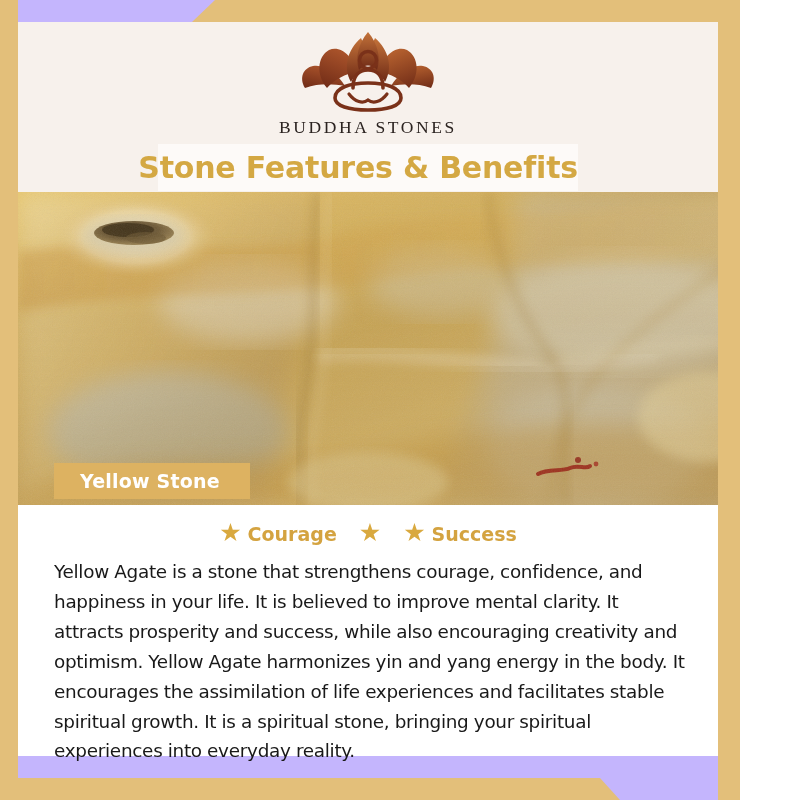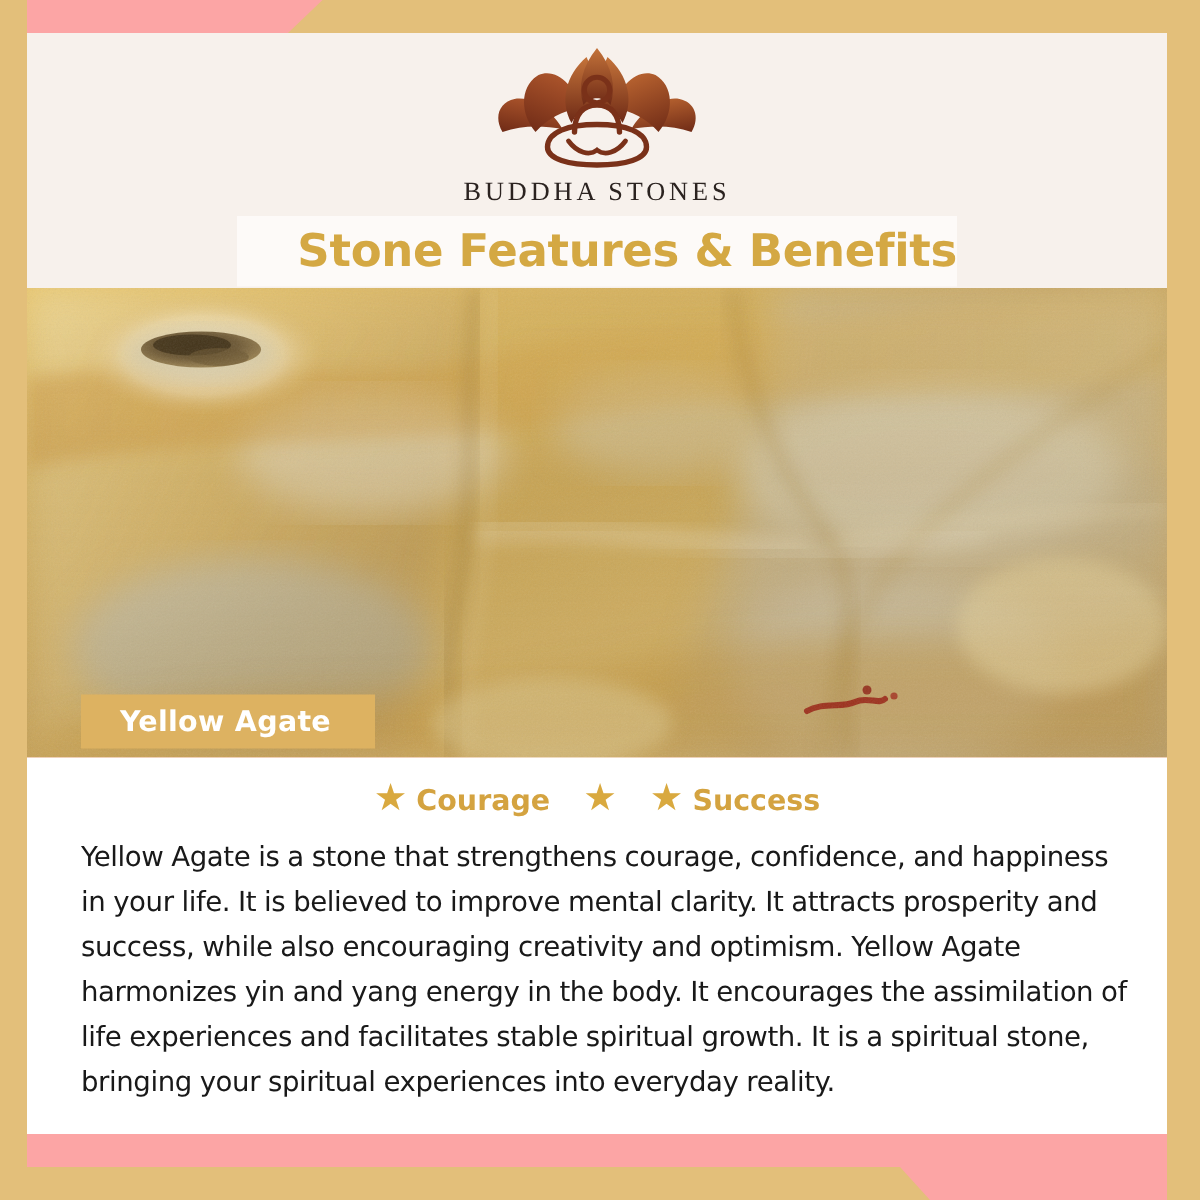--- a/index.html
+++ b/index.html
@@ -7,23 +7,23 @@
     margin: 0;
     padding: 0;
     background: #ffffff;
   }
   body {
     font-family: "Liberation Sans", sans-serif;
   }
 
   .page {
     position: relative;
-    width: 800px;
+    width: 740px;
     height: 800px;
-    background: #fca5a5;
+    background: #c4b5fd;
     overflow: hidden;
   }
 
   
   .frame-top {
     position: absolute;
     top: 0;
     left: 0;
     width: 800px;
     height: 22px;
@@ -353,21 +353,21 @@
         <ellipse cx="690" cy="225" rx="70" ry="45" fill="#E9D8A4" filter="url(#soft)"></ellipse>
         <ellipse cx="350" cy="290" rx="80" ry="30" fill="#E0CD96" filter="url(#soft)"></ellipse>
       </g>
 
       <rect width="760" height="313" fill="url(#vein)" opacity="0.25"></rect>
 
       <rect width="760" height="313" filter="url(#grain)" opacity="0.5"></rect>
     </svg>
 
     <div class="stone-label">
-      <span>Yellow Agate</span>
+      <span>Yellow Stone</span>
     </div>
   </div>
 
   <div class="content">
 
     <div class="benefits">
       <div class="benefit">
         <span class="star">★</span>
         <span class="blabel">Courage</span>
       </div>

